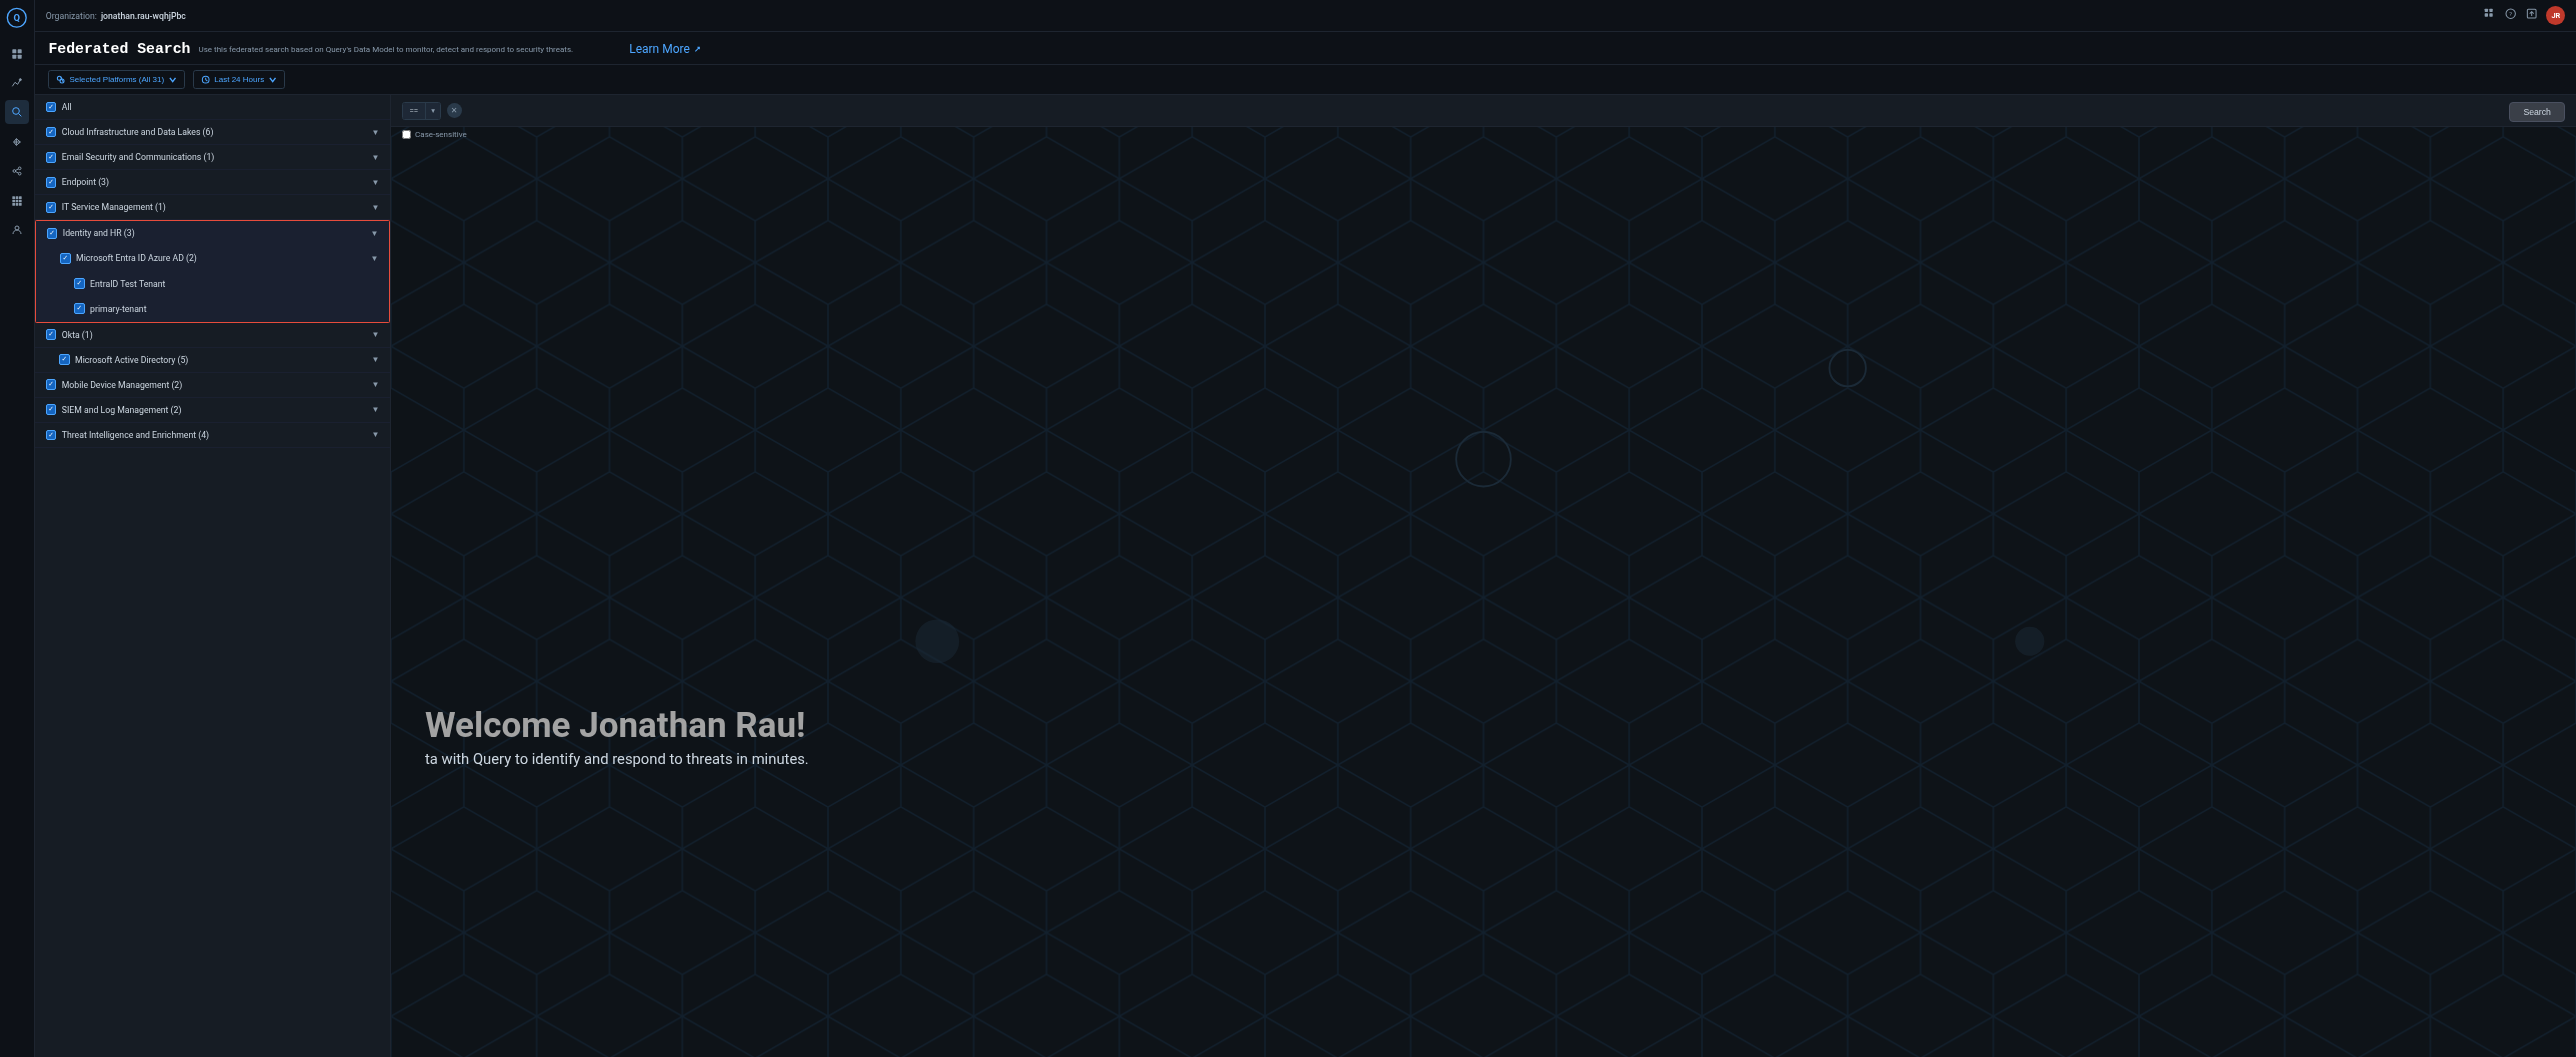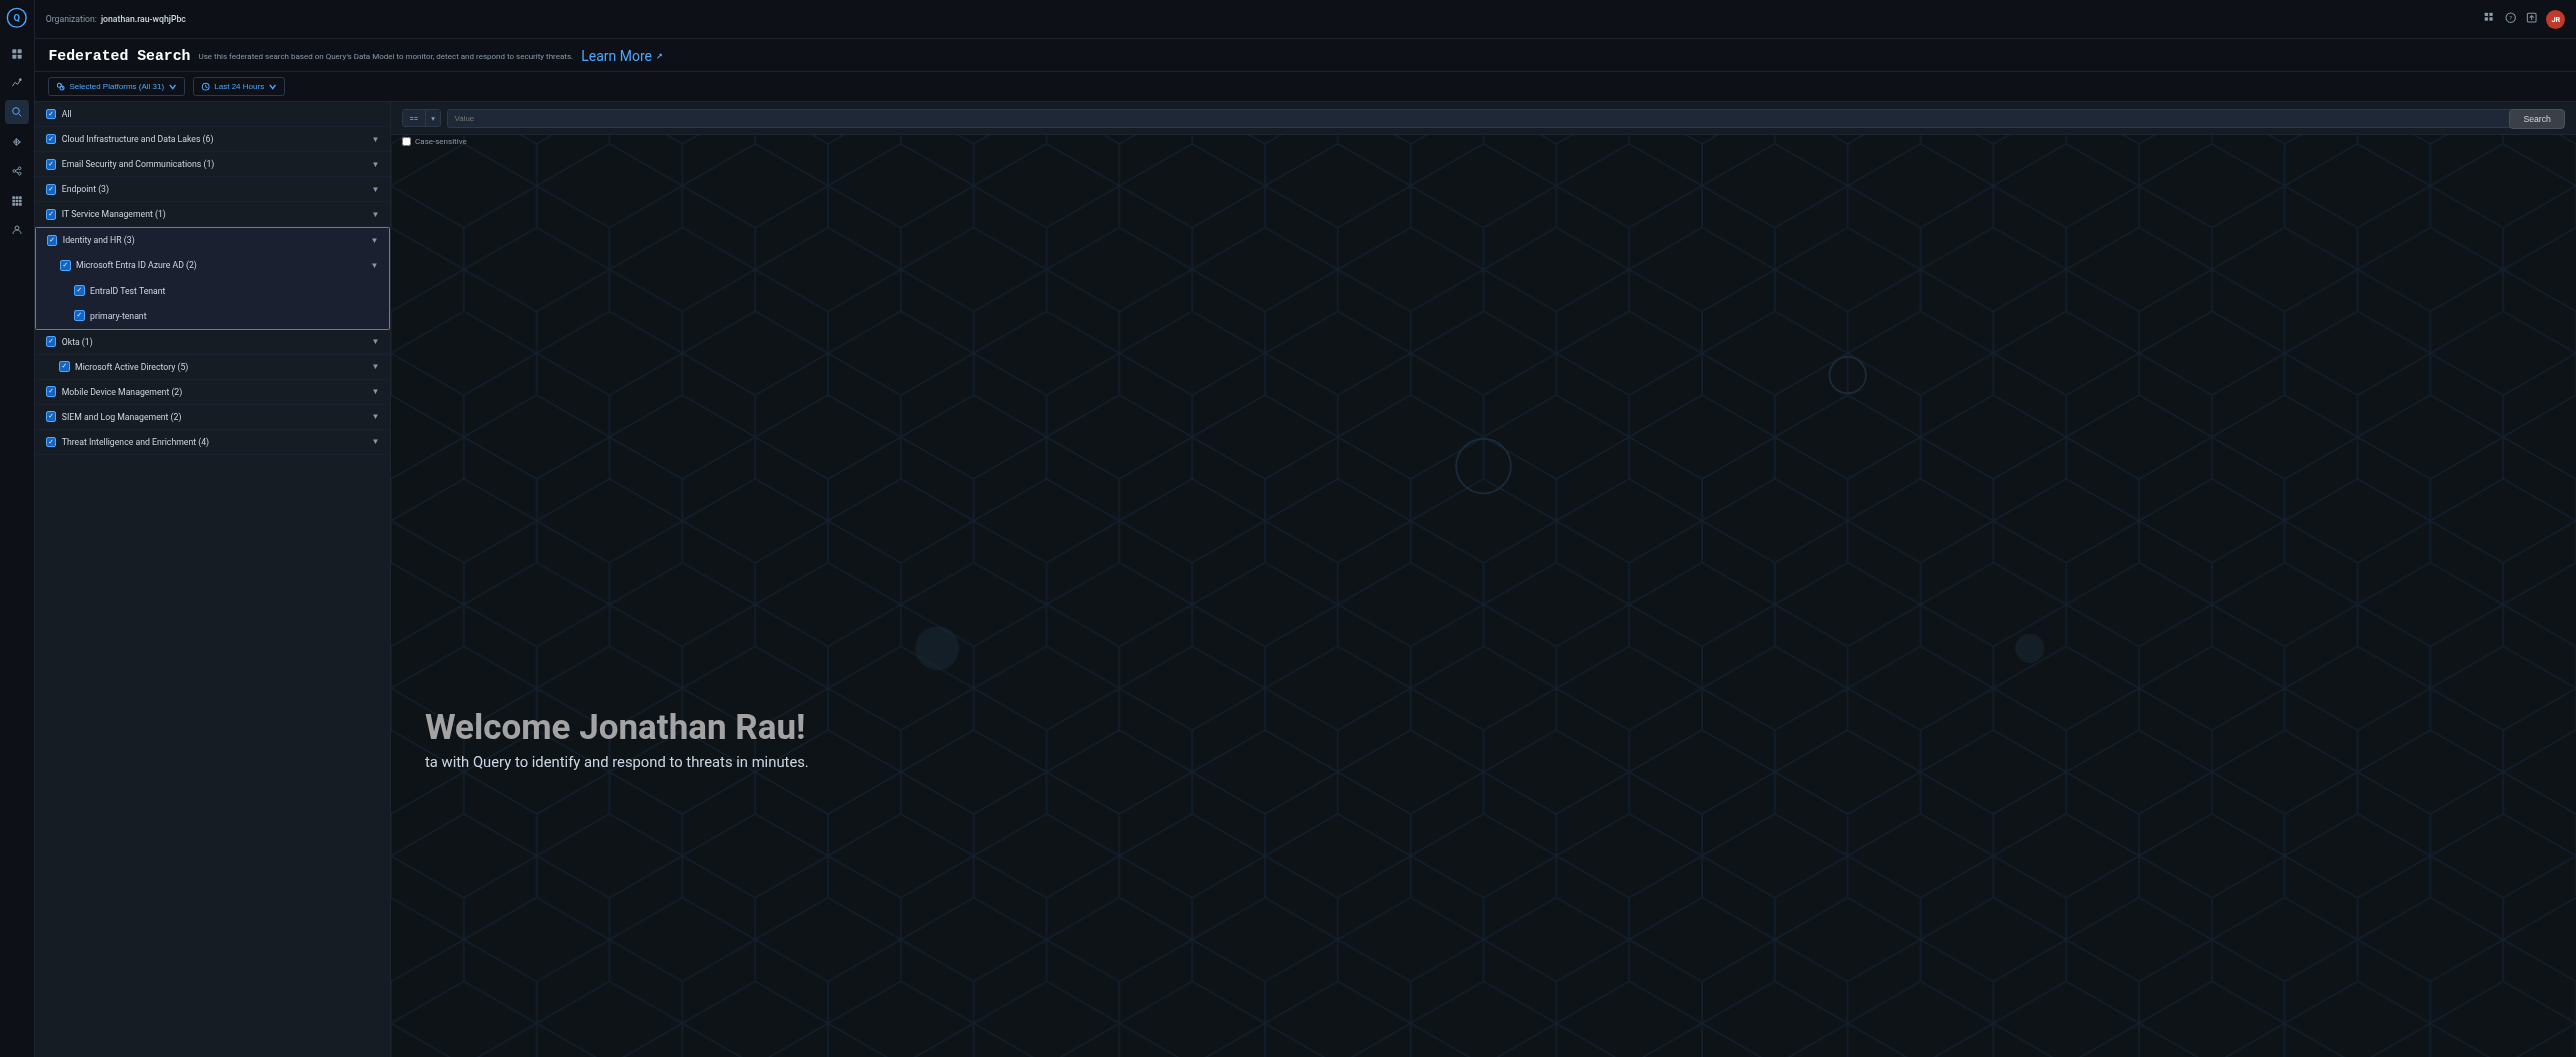--- a/index.html
+++ b/index.html
@@ -47,21 +47,21 @@
     
     .main {
       flex: 1;
       display: flex;
       flex-direction: column;
       overflow: hidden;
     }
 
     
     .topbar {
-      height: 39px;
+      height: 32px;
       background: #0d1117;
       border-bottom: 0.7px solid #1e2530;
       display: flex;
       align-items: center;
       padding: 0 10.7px;
       justify-content: space-between;
       flex-shrink: 0;
     }
     .topbar-left {
       display: flex;
@@ -113,26 +113,27 @@
       font-weight: 700;
       color: #ffffff;
       font-family: Liberation Mono, monospace;
     }
     .page-subtitle {
       font-size: 8px;
       color: #8899aa;
     }
     .learn-more-link {
       color: #4da6ff;
-      font-size: 14px;
+      font-size: 12px;
       cursor: pointer;
       text-decoration: none;
       display: flex;
       align-items: center;
       gap: 4px;
+      margin-left: 48px;
     }
 
     
     .filter-bar {
       padding: 5.4px 13.4px;
       display: flex;
       align-items: center;
       gap: 8px;
       background: #0d1117;
       border-bottom: 0.7px solid #1e2530;
@@ -541,21 +542,20 @@
         </div>
     </div>
 
     <div class="canvas-area">
 
       <div class="search-bar-area">
         <div class="search-operator">
           <span class="search-operator-val">==</span>
           <span class="search-operator-arrow">▾</span>
         </div>
-        <input class="search-value-input" type="text" placeholder="Value" style="">
         <button class="search-clear-btn">✕</button>
         <button class="search-btn">Search</button>
       </div>
 
       <div class="case-sensitive-row">
         <input type="checkbox" style="">
         <label>Case-sensitive</label>
       </div>
 
       <svg class="hex-bg" viewBox="0 0 1200 600" xmlns="http://www.w3.org/2000/svg">

